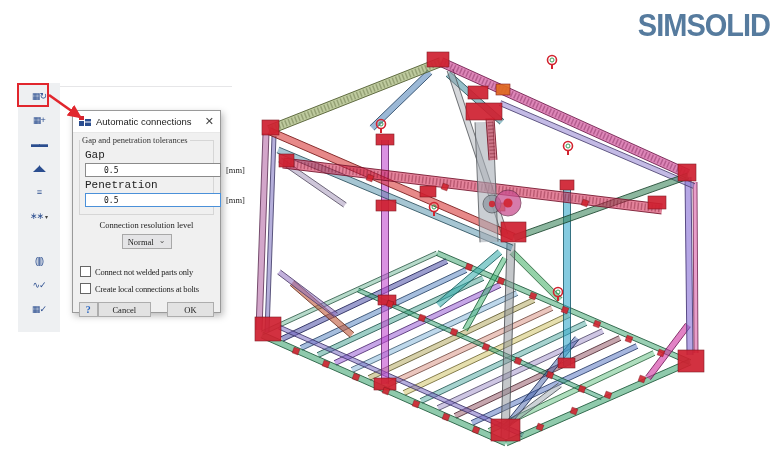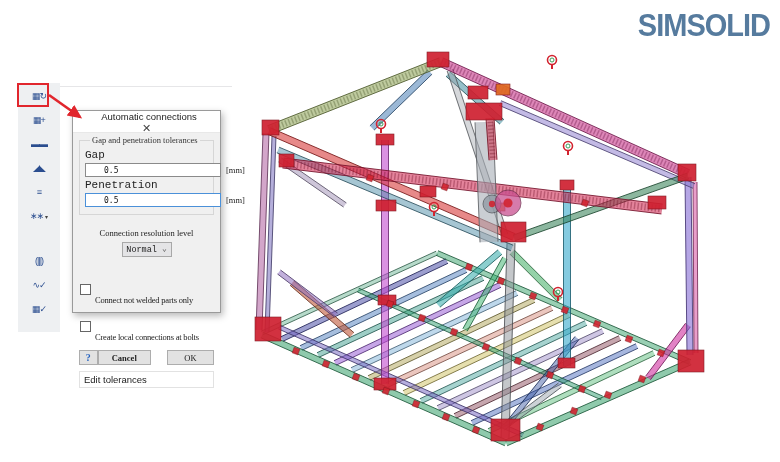--- a/index.html
+++ b/index.html
@@ -24,52 +24,52 @@
   
   .hl-box{position:absolute;left:17px;top:83px;width:28px;height:20px;
           border:2px solid #e1262d;z-index:30;}
   .arrow-svg{position:absolute;left:40px;top:85px;z-index:31;}
 
   
   .dialog{position:absolute;left:72px;top:110px;width:149px;height:203px;
           background:#f0f0f0;border:1px solid #9a9a9a;box-sizing:border-box;
           box-shadow:2px 3px 7px rgba(0,0,0,.28);z-index:20;}
   .titlebar{height:21px;background:#fff;display:flex;align-items:center;
-            padding:0 6px;border-bottom:1px solid #e8e8e8;flex-direction:column;}
+            padding:0 6px;border-bottom:1px solid #e8e8e8;}
   .dlg-title{font-size:9.5px;color:#222;margin-left:5px;flex:1;}
   .dlg-close{font-size:11px;color:#444;cursor:default;}
   .dlg-body{padding:4px 6px 0;}
   .groupbox{position:relative;border:1px solid #d6d6d6;margin-top:3px;
             padding:7px 5px 7px;}
-  .group-label{position:absolute;top:-6px;left:10px;background:#f0f0f0;padding:0 2px;
+  .group-label{position:absolute;top:-6px;left:0;background:#f0f0f0;padding:0 2px;
                font-family:"Liberation Serif",serif;font-size:8.5px;color:#333;white-space:nowrap;}
   .fld-label{font-family:Liberation Mono, monospace;font-size:11px;color:#222;margin:1px 0 2px;}
   .fld-row{display:flex;align-items:center;gap:5px;margin-bottom:2px;}
   .txt{width:98px;height:12px;border:1px solid #8a8a8a;background:#fff;
        font-family:"DejaVu Sans Mono",monospace;font-size:8px;padding:0 18px;color:#111;
        box-sizing:content-box;}
   .txt.focus{border-color:#4a90d9;}
   .unit{font-family:Liberation Serif, serif;font-size:8.5px;color:#222;}
-  .res-label{text-align:center;margin-top:13px;font-family:"Liberation Serif",serif;
+  .res-label{text-align:center;margin-top:5px;font-family:"Liberation Serif",serif;
              font-size:8.5px;color:#222;}
   .dd{width:48px;height:13px;margin:4px auto 17px;background:#e4e4e6;border:1px solid #a8a8a8;
       display:flex;align-items:center;justify-content:center;gap:5px;
-      font-family:Liberation Mono, monospace;font-size:8.5px;color:#222;}
+      font-family:Liberation Serif, serif;font-size:8.5px;color:#222;}
   .chev{font-size:8px;color:#555;margin-top:-3px;}
   .chk-row{display:flex;align-items:center;gap:4px;margin:6px 1px 0;}
   .chk-row.first{margin-top:9px;}
   .chk{width:9px;height:9px;border:1px solid #666;background:#fff;flex:none;}
   .chk-label{font-family:"Liberation Serif",serif;font-size:8.5px;color:#222;
-             white-space:nowrap;letter-spacing:-0.2px;margin-top:21px;}
+             white-space:nowrap;letter-spacing:-0.2px;}
   .btn-row{display:flex;align-items:center;margin-top:8px;}
   .btn{height:15px;background:#e2e2e2;border:1px solid #adadad;
        font-family:"Liberation Serif",serif;font-size:8.5px;color:#222;
        display:flex;align-items:center;justify-content:center;padding:0;box-sizing:border-box;}
   .btn.help{width:20px;color:#1f5fbf;font-weight:bold;font-size:10px;}
-  .btn.cancel{width:58px;margin-left:auto;font-weight:bold;}
+  .btn.cancel{width:58px;margin-left:auto;}
   .btn.ok{width:51px;margin-left:16px;}
   .statusbar{margin-top:6px;height:15px;background:#fff;border:1px solid #e2e2e2;
              font-size:9.5px;color:#222;line-height:15px;padding-left:4px;
              box-sizing:content-box;}
 
   
   .model{position:absolute;left:240px;top:25px;width:540px;height:437px;}
 </style>
 </head>
 <body>
@@ -161,21 +161,20 @@
         <span class="chk"></span>
         <span class="chk-label">Create local connections at bolts</span>
       </label>
 
       <div class="btn-row">
         <button class="btn help">?</button>
         <button class="btn cancel">Cancel</button>
         <button class="btn ok">OK</button>
       </div>
 
-      <div class="statusbar">Edit tolerances</div>
     </div>
   </div>
 
   <svg class="model" id="model" viewBox="240 25 540 437">
       <line x1="262" y1="333" x2="437" y2="253" stroke="#5fae8c" stroke-width="4" opacity="0.45"></line>
       <line x1="262.8315195205356" y1="334.8189489511716" x2="437.8315195205356" y2="254.8189489511716" stroke="#34604d" stroke-width="1" opacity="0.85"></line>
       <line x1="261.1684804794644" y1="331.1810510488284" x2="436.1684804794644" y2="251.1810510488284" stroke="#34604d" stroke-width="1" opacity="0.85"></line>
       <line x1="282" y1="339" x2="447" y2="261" stroke="#3c3f9e" stroke-width="5" opacity="0.5"></line>
       <line x1="283.06844904223357" y1="341.26018066626324" x2="448.06844904223357" y2="263.26018066626324" stroke="#212357" stroke-width="1" opacity="0.85"></line>
       <line x1="280.93155095776643" y1="336.73981933373676" x2="445.93155095776643" y2="258.73981933373676" stroke="#212357" stroke-width="1" opacity="0.85"></line>

